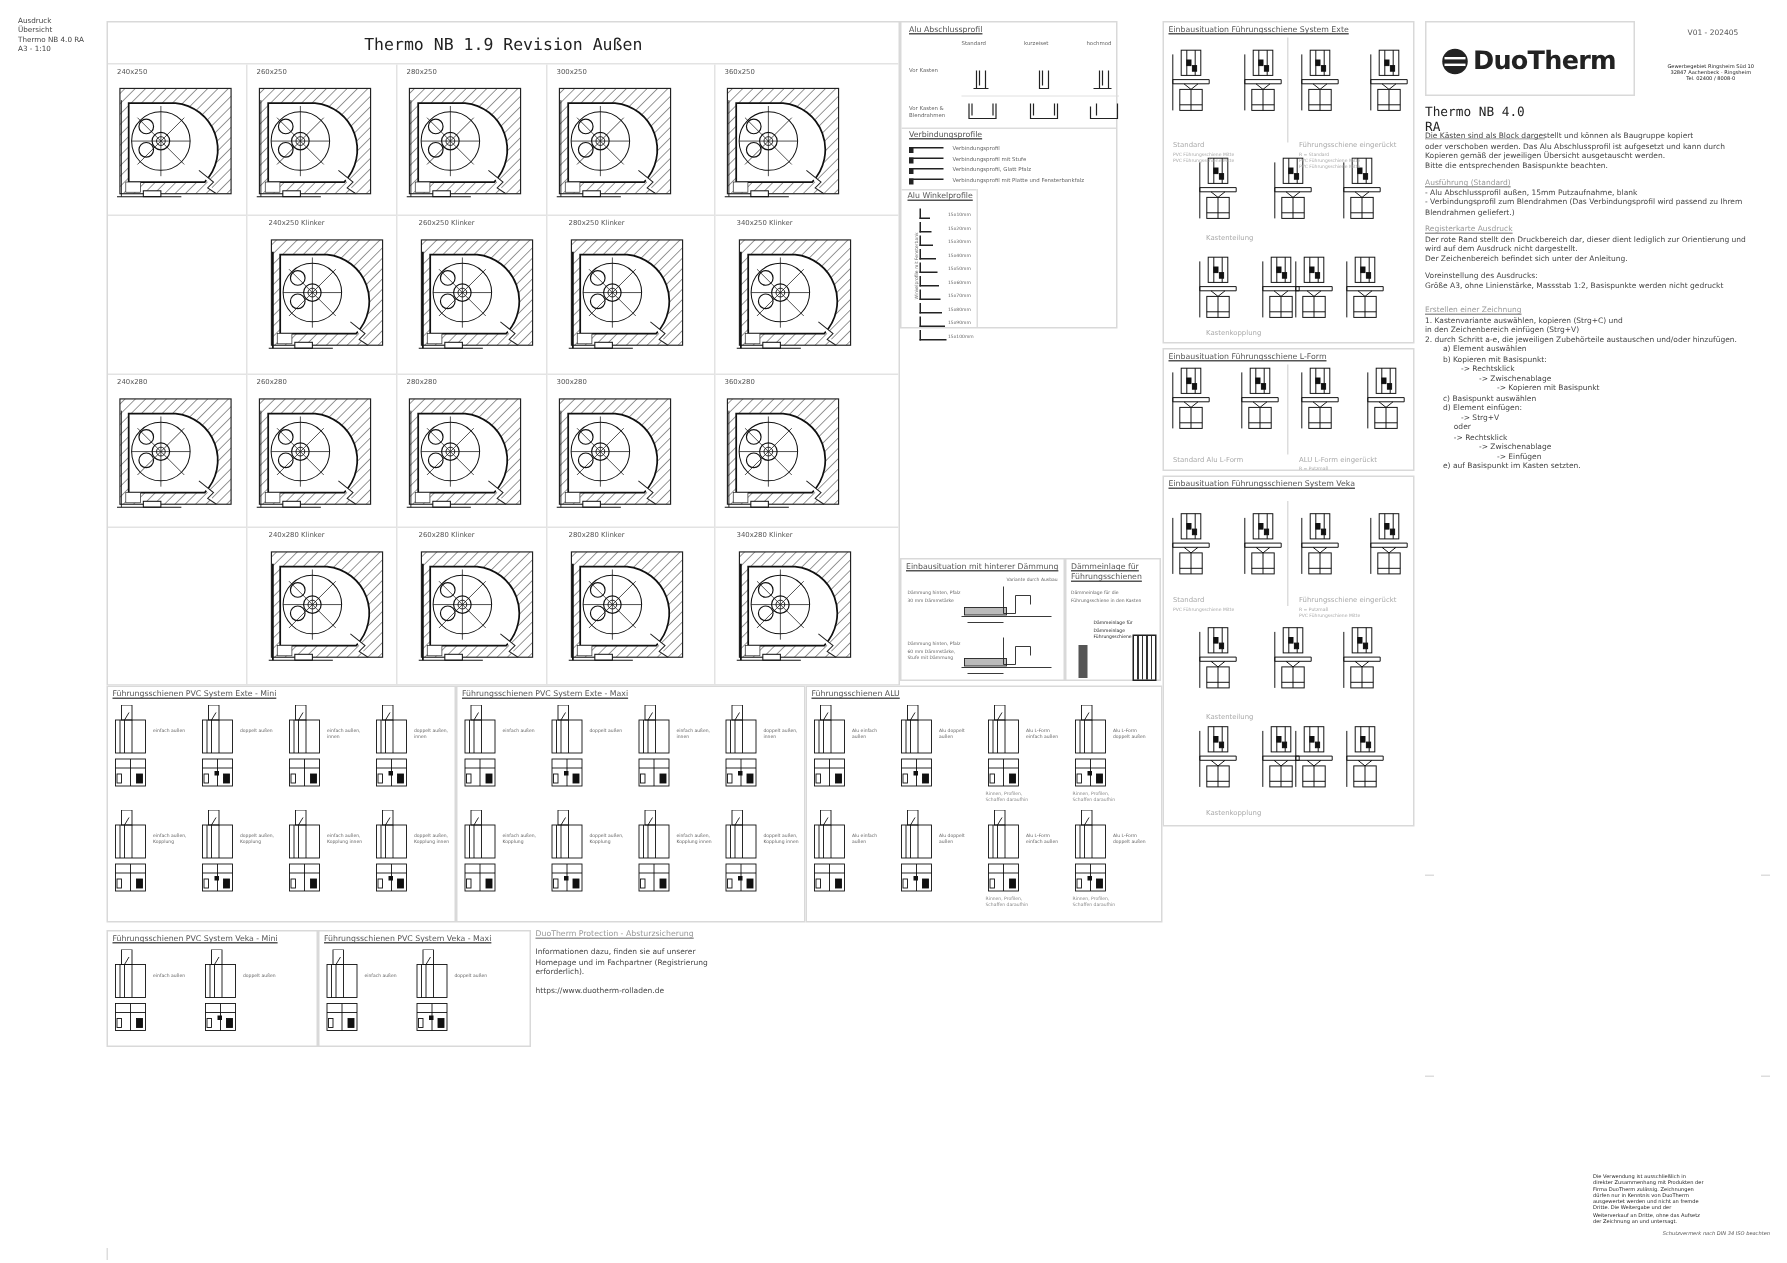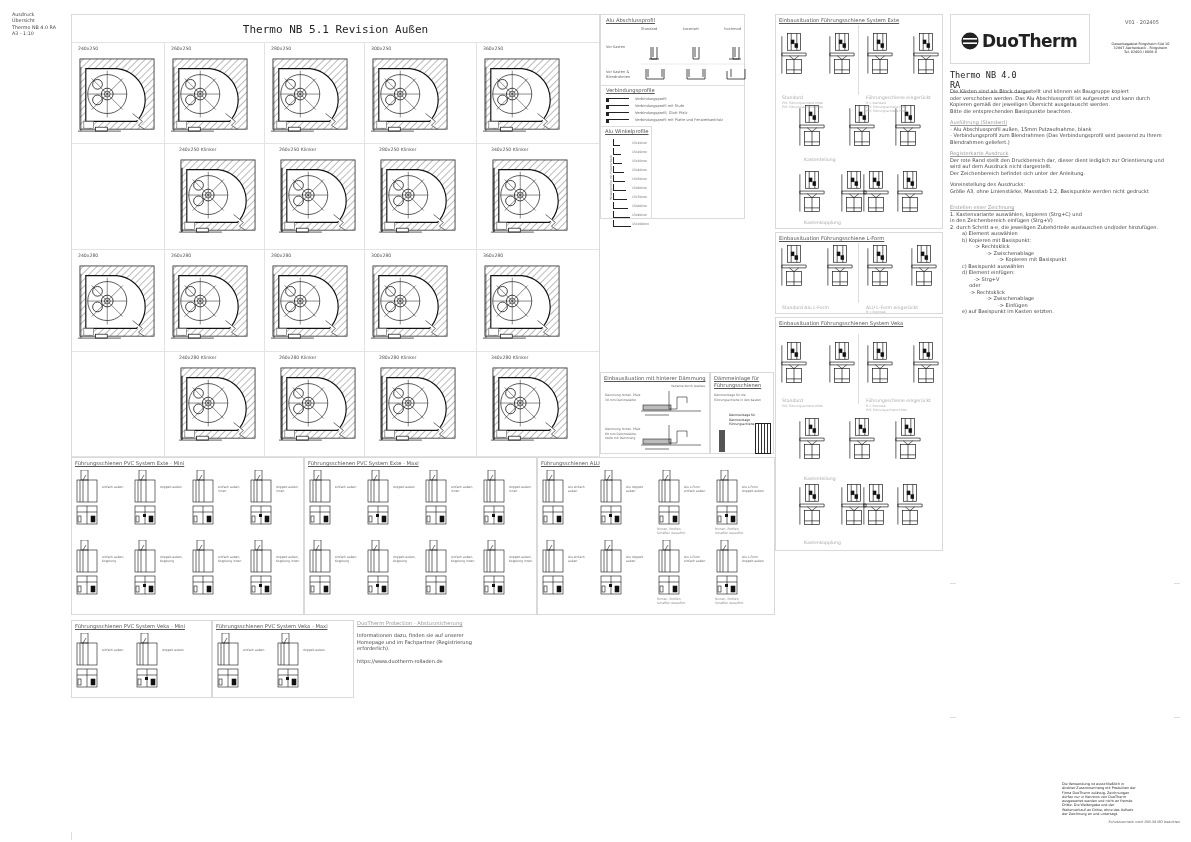--- a/index.html
+++ b/index.html
@@ -20,21 +20,21 @@
 <body>
 
 <div class="abs txtblock" style="left:12px;top:12px;font-size:4.8px;line-height:6.4px;color:#444;">
   <div>Ausdruck</div>
   <div>Übersicht</div>
   <div>Thermo NB 4.0 RA</div>
   <div>A3 - 1:10</div>
 </div>
 
 <div class="box" style="left:71px;top:14px;width:529px;height:443px;">
-  <div style="position:absolute;left:0;right:0;top:8px;text-align:center;font-size:11px;font-family:'DejaVu Sans Mono',monospace;color:#222;">Thermo NB 5.1 Revision Außen</div>
+  <div style="position:absolute;left:0;right:0;top:8px;text-align:center;font-size:11px;font-family:'DejaVu Sans Mono',monospace;color:#222;">Thermo NB 1.9 Revision Außen</div>
   <div style="position:absolute;left:0;right:0;top:27px;border-top:1px solid #e3e3e3;"></div>
   <div id="grid" style="position:absolute;left:0;top:28px;width:527px;height:414px;">
       <div class="cell" style="left: 0px; top: 0px; width: 93px; height: 101px;">
         <div class="label" style="position: absolute; left: 6px; top: 3px; font-size: 4.6px;">240x250</div>
         <div style="position: absolute; left: 6px; top: 14px;">
   <svg width="78" height="78" viewBox="0 0 80 80">
     <defs>
               <pattern id="hp0" width="5" height="5" patternUnits="userSpaceOnUse" patternTransform="rotate(45)">
                 <line x1="0" y1="0" x2="0" y2="5" stroke="#333" stroke-width="0.7"></line>
               </pattern>

